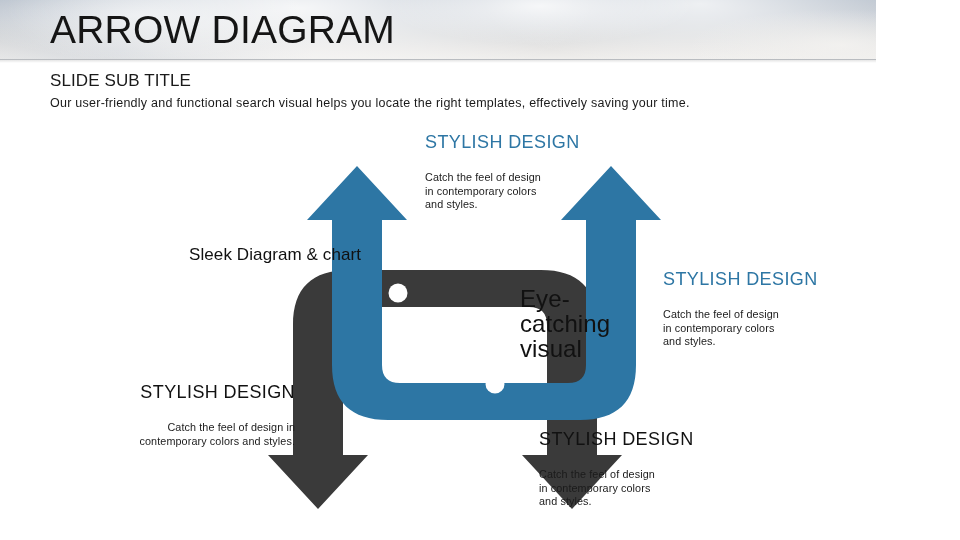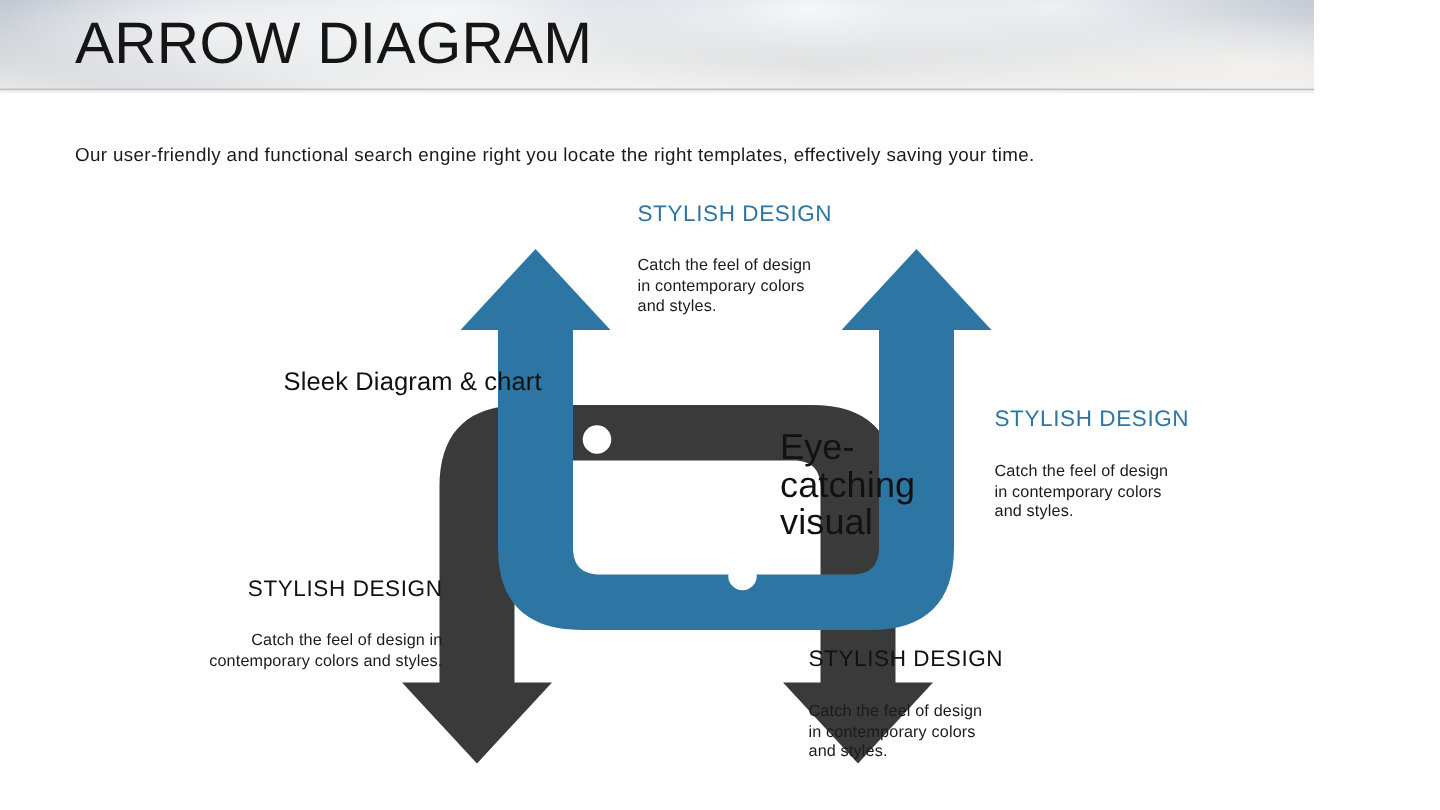--- a/index.html
+++ b/index.html
@@ -99,21 +99,21 @@
     position: absolute;
     left: 0; top: 110px;
     width: 960px;
     height: 430px;
   }
   #diagram svg { display: block; }
 
   
   .callout { position: absolute; }
   .callout .callout-title {
-    font-size: 15px;
+    font-size: 18px;
     line-height: 19px;
     letter-spacing: 0.4px;
     font-weight: 400;
     white-space: nowrap;
   }
   .callout .callout-body {
     font-size: 10.8px;
     line-height: 13.6px;
     color: #1b1b1b;
     margin-top: 19px;
@@ -156,21 +156,22 @@
 <div id="slide">
 
   <div id="header-banner">
     <div class="cloud-a"></div>
     <div class="cloud-b"></div>
     <div class="cloud-c"></div>
   </div>
   <div id="header-shadow"></div>
 
   <div id="slide-title">ARROW DIAGRAM</div>
-  <div id="slide-description">Our user-friendly  and functional  search engine  right  you locate the right templates,  effectively  saving  your time.</div>
+  <div id="slide-subtitle">SLIDE SUB TITLE</div>
+  <div id="slide-description">Our user-friendly  and functional  search visual  helps  you locate the right templates,  effectively  saving  your time.</div>
 
   <div id="diagram">
     <svg width="960" height="430" viewBox="0 0 960 430" xmlns="http://www.w3.org/2000/svg">
 
       <g>
         
         
       </g>
 
       <g>

